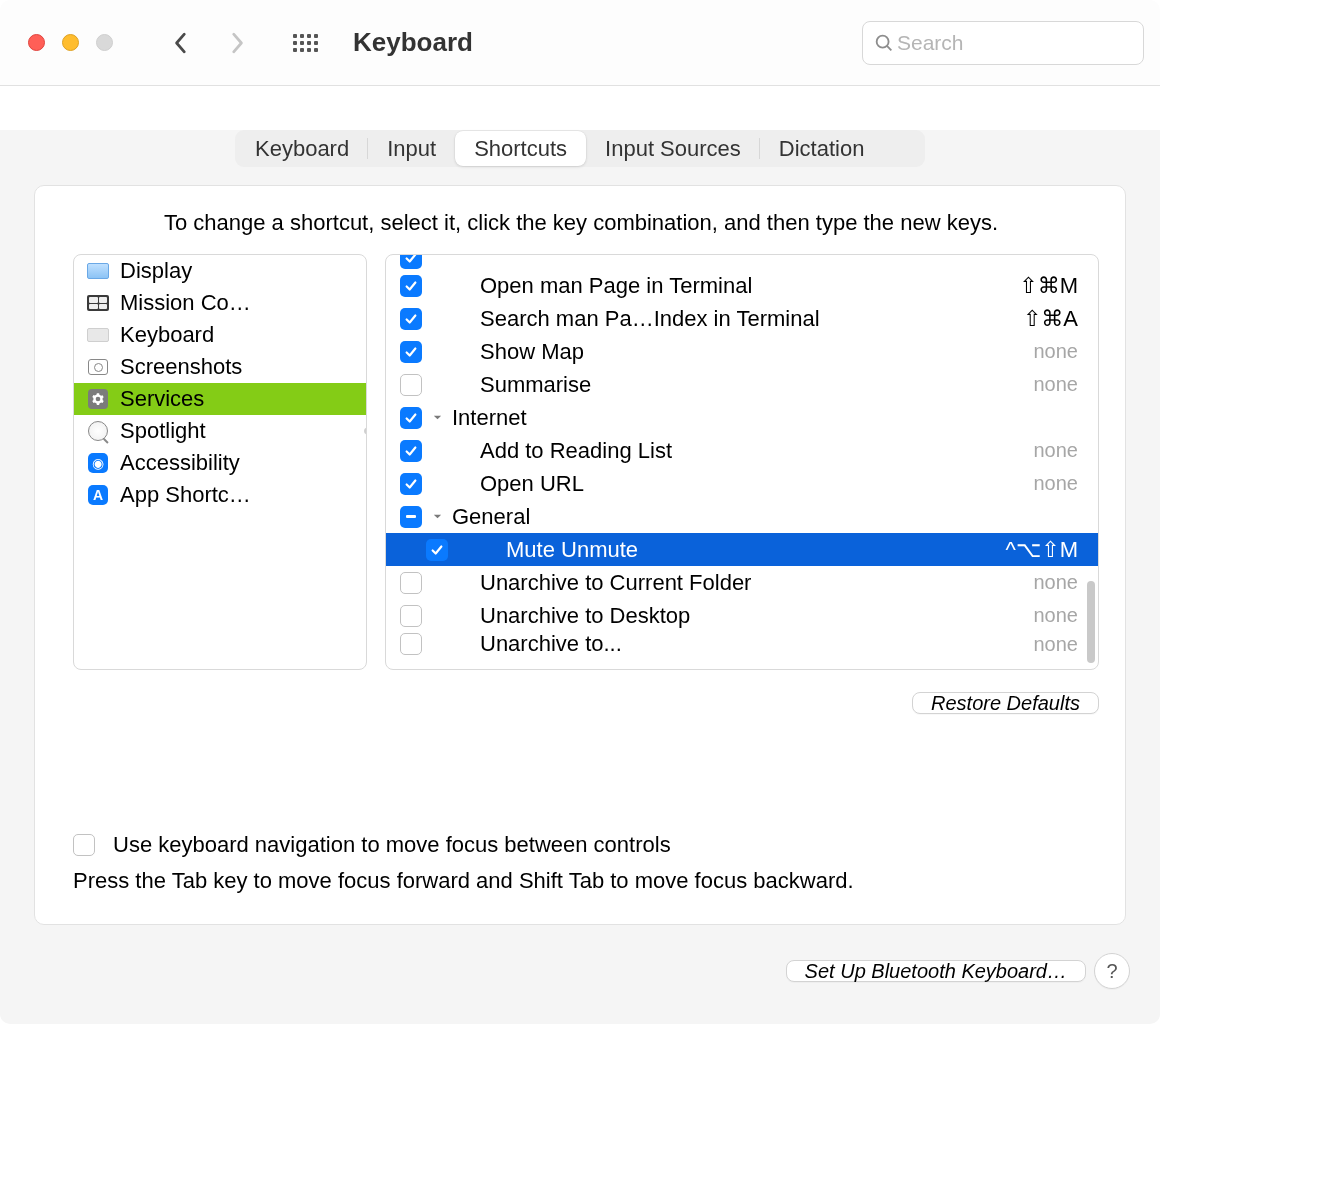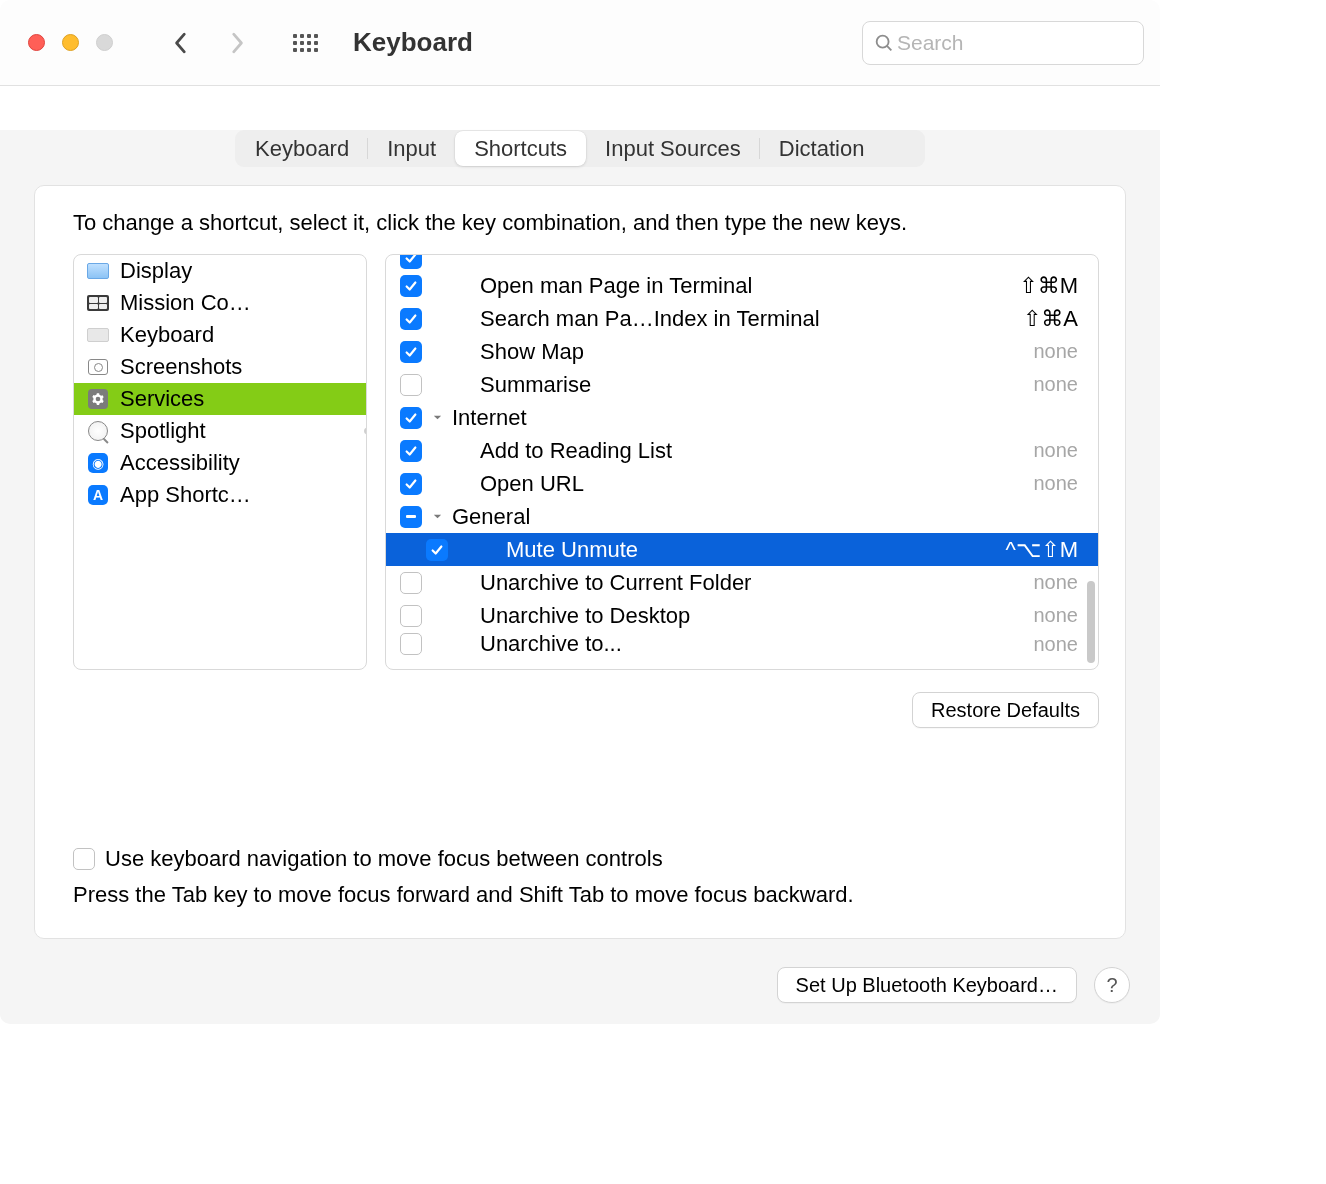--- a/index.html
+++ b/index.html
@@ -55,21 +55,21 @@
 .segmented .seg { flex: 0 0 auto; display:flex; align-items:center; justify-content:center; font-size:22px; color:#333; padding: 0 19px; position:relative; cursor:default; }
 .segmented .seg:not(:last-child)::after { content:""; position:absolute; right:0; top:7px; bottom:7px; width:1px; background:#d7d7d7; }
 .segmented .seg.active { background:#fff; border-radius:8px; box-shadow: 0 1px 3px rgba(0,0,0,.12), 0 0 0 .5px rgba(0,0,0,.05); z-index:1; }
 .segmented .seg.active::after, .segmented .seg.active-prev::after { display:none; }
 
 .pane {
   margin: 18px 34px 0 34px;
   background:#fff; border:1px solid #e2e2e2; border-radius:10px;
   padding: 24px 0 30px 0;
 }
-.instructions { font-size:22px; color:#000; padding: 0 36px 18px 38px; }
+.instructions { font-size:22px; color:#000; padding: 0 36px 18px 38px; text-align: center; }
 
 .columns { display:flex; gap:18px; padding: 0 26px 0 38px; }
 .sidebar {
   width: 294px; height: 416px; border:1px solid #d9d9d9; border-radius:8px; background:#fff; overflow:hidden;
 }
 .side-item { display:flex; align-items:center; gap:10px; height:32px; padding:0 12px; font-size:22px; color:#000; white-space:nowrap; overflow:hidden; text-overflow:ellipsis; position:relative; }
 .side-item.selected { background:#84cc16; }
 .side-item .dot { position:absolute; right:-4px; top:50%; width:7px; height:7px; border-radius:50%; background:#cfcfcf; transform:translateY(-50%); display:none; }
 .side-item .dot.show { display:block; right: -5px; }
 .side-icon { width:24px; height:22px; display:flex; align-items:center; justify-content:center; flex-shrink:0; }
@@ -92,28 +92,28 @@
 .row .disclosure { width:14px; margin-left:10px; color:#7a7a7a; display:flex; align-items:center; }
 .row .lbl { margin-left: 12px; white-space:nowrap; overflow:hidden; text-overflow:ellipsis; }
 .row .lbl.indent1 { margin-left: 58px; }
 .row .lbl.group { margin-left: 6px; font-size:22px; }
 .row .shc { margin-left:auto; font-size:22px; color:#000; }
 .row .shc.none { color:#a6a6a6; font-size:20px; }
 .row.selected { background:#0a62da; color:#fff;padding-left:40px; }
 .row.selected .shc { color:#fff; }
 
 .restore { display:flex; justify-content:flex-end; padding: 22px 26px 0 0; }
-.btn { height:36px; padding: 0 18px; background:#fff; border:1px solid #d3d3d3; border-radius:8px; font-size:20px; color:#000; display:flex; align-items:center; box-shadow: 0 1px 1px rgba(0,0,0,.03); }
+.btn { height:22px; padding: 0 18px; background:#fff; border:1px solid #d3d3d3; border-radius:8px; font-size:20px; color:#000; display:flex; align-items:center; box-shadow: 0 1px 1px rgba(0,0,0,.03); font-style: italic; }
 
 .kbnav { padding: 118px 36px 0 38px; }
-.kbnav-row { display:flex; align-items:center; gap:10px; font-size:22px; color:#000; }
+.kbnav-row { display:flex; align-items:center; gap:18px; font-size:22px; color:#000; }
 .kbnav-row .cb { width:22px; height:22px; border-radius:5px; background:#fff; border:1px solid #c2c2c2; }
 .kbnav-desc { font-size:22px; color:#000; margin-top:10px; }
 
-.footer { display:flex; align-items:center; justify-content:flex-end; gap:17px; padding: 28px 30px 0 0; }
+.footer { display:flex; align-items:center; justify-content:flex-end; gap:8px; padding: 28px 30px 0 0; }
 .help-btn { width:36px; height:36px; border-radius:50%; background:#fff; border:1px solid #d3d3d3; display:flex; align-items:center; justify-content:center; font-size:20px; color:#555; box-shadow: 0 1px 1px rgba(0,0,0,.03); }
 
 
 .ic-launchpad { background: conic-gradient(#ff5e5e 0 25%, #ffc107 0 50%, #4caf50 0 75%, #2196f3 0 100%); border-radius:4px; width:20px; height:20px; }
 .ic-display { width:22px; height:16px; border:1.5px solid #6aa8e6; border-radius:2px; background:linear-gradient(#bfe0ff,#8cc3f5); position:relative; }
 .ic-mission { width:22px; height:16px; background:#3a3a3a; border-radius:2px; display:grid; grid-template-columns:1fr 1fr; grid-template-rows:1fr 1fr; gap:1px; padding:2px; }
 .ic-mission span { background:#eee; border-radius:1px; }
 .ic-keyboard { width:22px; height:14px; background:#e8e8e8; border:1px solid #cfcfcf; border-radius:2px; }
 .ic-screenshots { width:20px; height:16px; border:1.5px solid #888; border-radius:3px; position:relative; }
 .ic-screenshots::after { content:""; position:absolute; width:7px; height:7px; border:1.5px solid #888; border-radius:50%; top:3px; left:5px; }

